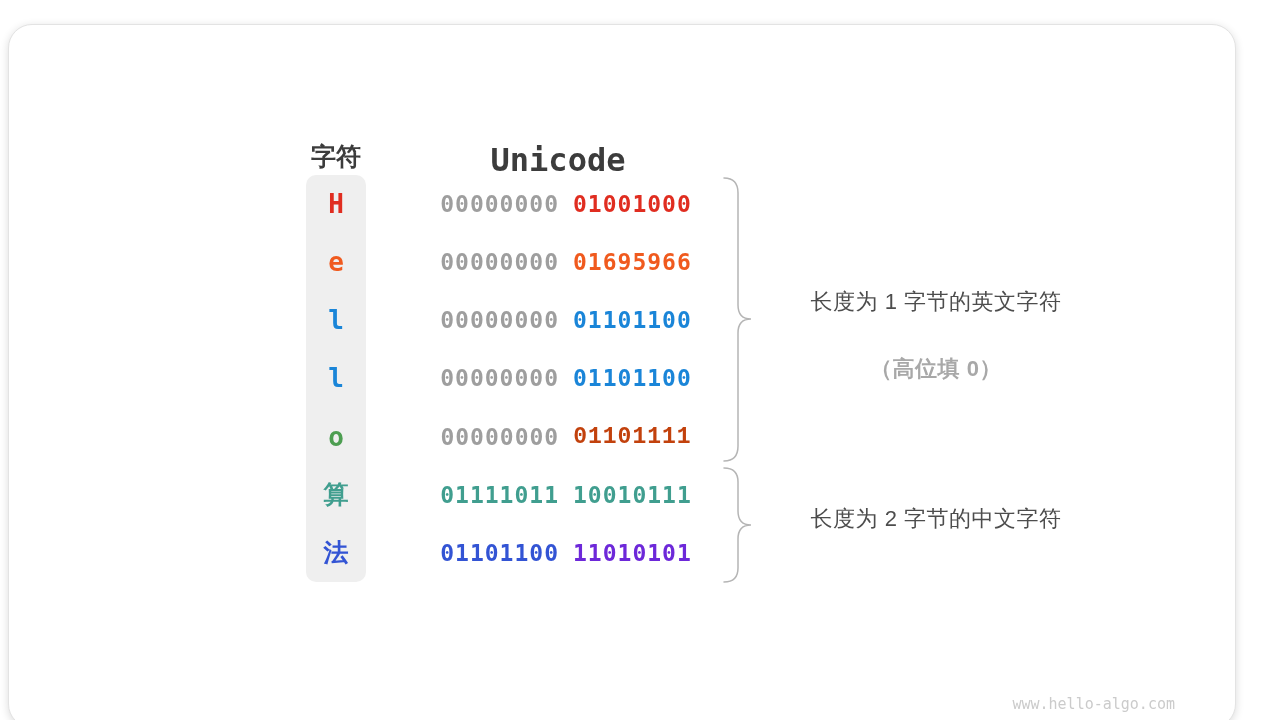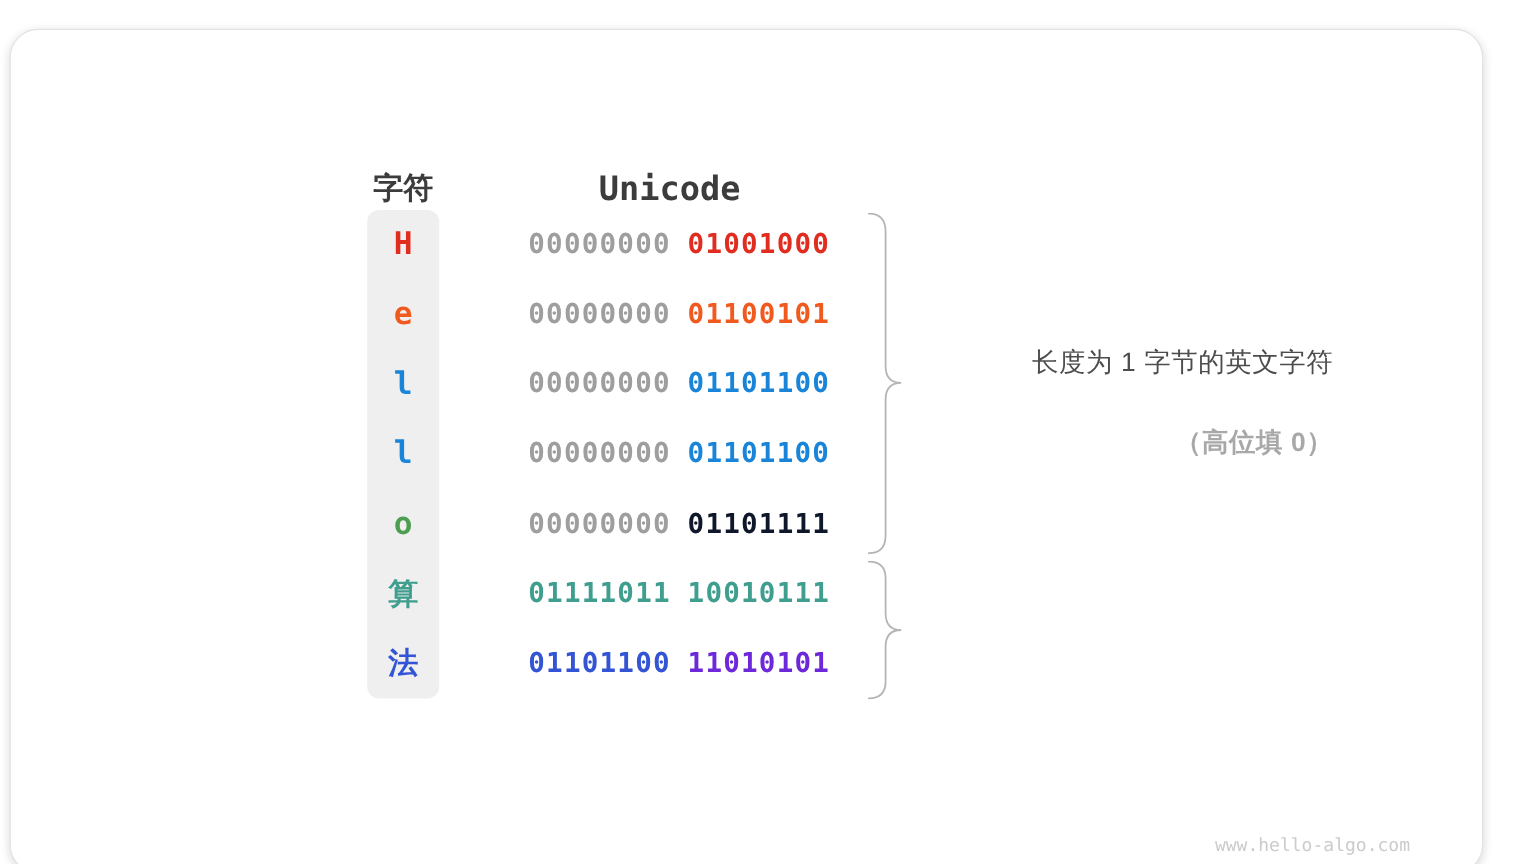--- a/index.html
+++ b/index.html
@@ -16,21 +16,21 @@
     box-shadow: 0 2px 8px rgba(0,0,0,0.14);
   }
 
   
   .hdr-char {
     position: absolute; left: 267px; top: 115px; width: 120px;
     text-align: center; font-size: 25px; font-weight: bold; color: #3c3c3c;
   }
   .hdr-unicode {
     position: absolute; left: 449px; top: 116px; width: 200px;
-    text-align: center; font-size: 28px; font-weight: bold; color: #3c3c3c;
+    text-align: center; font-size: 32px; font-weight: bold; color: #3c3c3c;
     font-family: "DejaVu Sans Mono", monospace;
   }
 
   
   .char-col {
     position: absolute; left: 297px; top: 150px; width: 60px; height: 407px;
     background: #efefef; border-radius: 10px;
     display: flex; flex-direction: column;
   }
   .char-cell {
@@ -52,21 +52,21 @@
     font-size: 23px; font-weight: bold; letter-spacing: 1px;
   }
 
   
   .brace { position: absolute; left: 714px; width: 30px; }
   .brace-1 { top: 152px; height: 285px; }
   .brace-2 { top: 442px; height: 116px; }
   .brace svg { width: 100%; height: 100%; display: block; }
 
   
-  .anno { position: absolute; left: 752px; width: 350px; text-align: right; }
+  .anno { position: absolute; left: 752px; width: 350px; text-align: center; }
   .anno-1-l1 { top: 262px; font-size: 22px; color: #4d4d4d; letter-spacing: 0.5px; }
   .anno-1-l2 { top: 301px; font-size: 22px; font-weight: bold; color: #a8a8a8; letter-spacing: 0.5px; margin-top: 28px; }
   .anno-2    { top: 479px; font-size: 22px; color: #4d4d4d; letter-spacing: 0.5px; }
 
   
   .watermark {
     position: absolute; right: 60px; top: 670px;
     font-family: "DejaVu Sans Mono", monospace;
     font-size: 15px; color: #cbcbcb;
   }
@@ -89,33 +89,33 @@
     <div class="char-cell cjk" style="color: rgb(51, 84, 212);">法</div>
   </div>
 
   <div class="bin-col">
     <div class="bin-row">
       <span style="color: rgb(158, 158, 158);">00000000</span>
       <span style="color: rgb(224, 45, 32);">01001000</span>
     </div>
     <div class="bin-row">
       <span style="color: rgb(158, 158, 158);">00000000</span>
-      <span style="color: rgb(240, 90, 30);">01100101</span>
+      <span style="color: rgb(240, 90, 30);">01695966</span>
     </div>
     <div class="bin-row">
       <span style="color: rgb(158, 158, 158);">00000000</span>
       <span style="color: rgb(26, 133, 216);">01101100</span>
     </div>
     <div class="bin-row">
       <span style="color: rgb(158, 158, 158);">00000000</span>
       <span style="color: rgb(26, 133, 216);">01101100</span>
     </div>
     <div class="bin-row">
       <span style="color: rgb(158, 158, 158);">00000000</span>
-      <span style="color: #0f172a;">01101111</span>
+      <span style="color: #c2410c; font-family: Liberation Mono, monospace;">01101111</span>
     </div>
     <div class="bin-row">
       <span style="color: rgb(64, 158, 143); text-align: right;">01111011</span>
       <span style="color: rgb(64, 158, 143);">10010111</span>
     </div>
     <div class="bin-row">
       <span style="color: rgb(51, 84, 212);">01101100</span>
       <span style="color: #6d28d9;">11010101</span>
     </div>
   </div>
@@ -127,16 +127,17 @@
   </div>
 
   <div class="brace brace-2">
     <svg viewBox="0 0 30 116" preserveAspectRatio="none">
       <path d="M 1 1 Q 15 1 15 15 L 15 44 Q 15 58 28 58 Q 15 58 15 72 L 15 101 Q 15 115 1 115" fill="none" stroke="#b5b5b5" stroke-width="1.5" stroke-linecap="round"></path>
     </svg>
   </div>
 
   <div class="anno anno-1-l1">长度为 1 字节的英文字符</div>
   <div class="anno anno-1-l2">（高位填 0）</div>
+  <div class="anno anno-2">长度为 2 字节的中文字符</div>
 
   <div class="watermark">www.hello-algo.com</div>
 
 </div>
 
 </body></html>

